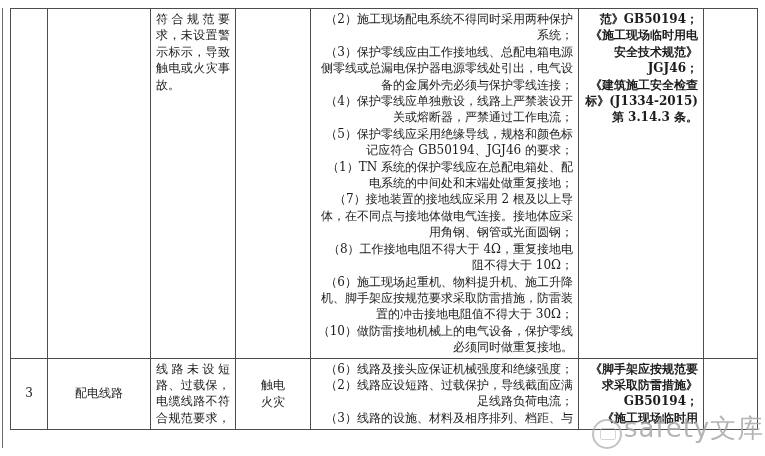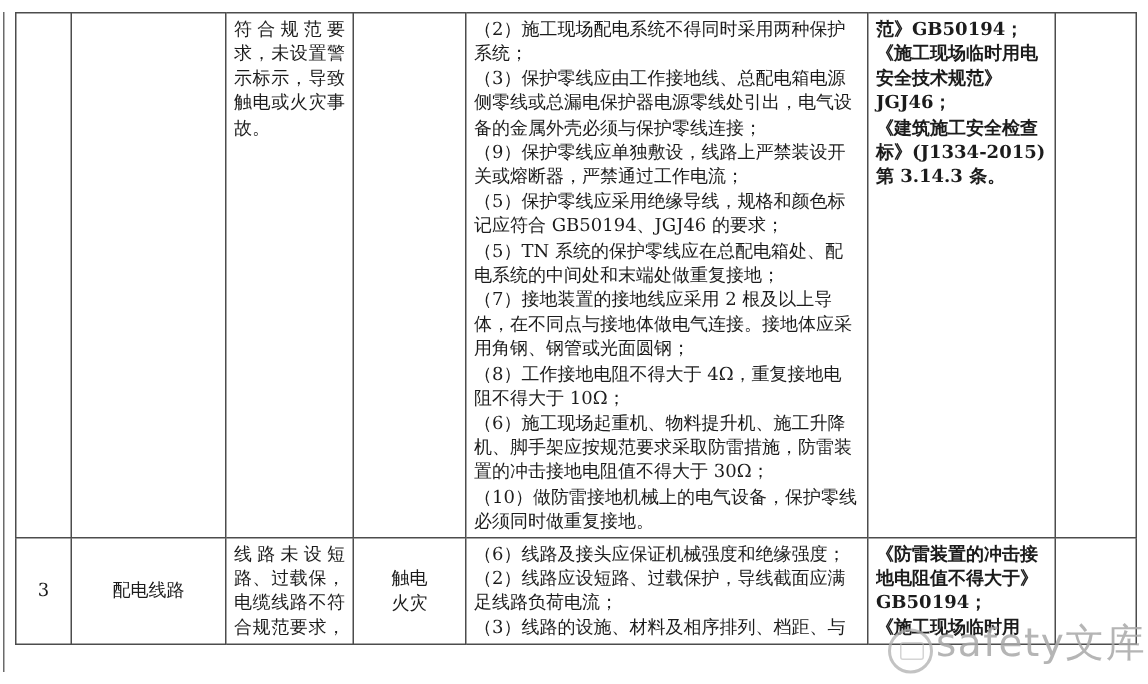--- a/index.html
+++ b/index.html
@@ -23,21 +23,21 @@
   .doc-table th {
     font-weight:bold; text-align:center; vertical-align:middle;
     font-size:12.5px; line-height:15px; height:37px; padding:2px 1px;
   }
   tr.row-cont  { height:332px; }
   tr.row-three { height:71px; }
 
   .cell-risk { text-align:justify; text-justify:inter-character; padding:2px 7px; }
   .cell-measures { padding:2px 6px; }
   .cell-basis { padding:2px 5px;font-weight:bold; }
-  .measure-item, .basis-item { text-align:left; }
+  .measure-item, .basis-item { text-align:right; }
 
   td.v-center { vertical-align:middle; text-align:center; }
   .clip-70 { height:64px; overflow:hidden; }
   .clip-70.flexmid { display:flex; flex-direction:column; justify-content:center; align-items:center; }
 
   .watermark {
     position:absolute; left:592px; top:404px; width:173px; height:48px;
     display:flex; align-items:center; pointer-events:none; z-index:5;
   }
   .wm-ring {
@@ -74,23 +74,23 @@
   <tbody>
 
   <tr class="row-cont">
     <td></td>
     <td></td>
     <td class="cell-risk">符合规范要求，未设置警示标示，导致触电或火灾事故。</td>
     <td></td>
     <td class="cell-measures">
       <div class="measure-item">（2）施工现场配电系统不得同时采用两种保护系统；</div>
       <div class="measure-item">（3）保护零线应由工作接地线、总配电箱电源侧零线或总漏电保护器电源零线处引出，电气设备的金属外壳必须与保护零线连接；</div>
-      <div class="measure-item">（9）保护零线应单独敷设，线路上严禁装设开关或熔断器，严禁通过工作电流；</div>
+      <div class="measure-item">（4）保护零线应单独敷设，线路上严禁装设开关或熔断器，严禁通过工作电流；</div>
       <div class="measure-item">（5）保护零线应采用绝缘导线，规格和颜色标记应符合 GB50194、JGJ46 的要求；</div>
-      <div class="measure-item">（5）TN 系统的保护零线应在总配电箱处、配电系统的中间处和末端处做重复接地；</div>
+      <div class="measure-item">（1）TN 系统的保护零线应在总配电箱处、配电系统的中间处和末端处做重复接地；</div>
       <div class="measure-item">（7）接地装置的接地线应采用 2 根及以上导体，在不同点与接地体做电气连接。接地体应采用角钢、钢管或光面圆钢；</div>
       <div class="measure-item">（8）工作接地电阻不得大于 4Ω，重复接地电阻不得大于 10Ω；</div>
       <div class="measure-item">（6）施工现场起重机、物料提升机、施工升降机、脚手架应按规范要求采取防雷措施，防雷装置的冲击接地电阻值不得大于 30Ω；</div>
       <div class="measure-item">（10）做防雷接地机械上的电气设备，保护零线必须同时做重复接地。</div>
     </td>
     <td class="cell-basis">
       <div class="basis-item">范》GB50194；</div>
       <div class="basis-item">《施工现场临时用电安全技术规范》JGJ46；</div>
       <div class="basis-item">《建筑施工安全检查标》(J1334-2015)第 3.14.3 条。</div>
     </td>
@@ -115,21 +115,21 @@
     </td>
     <td class="cell-measures">
       <div class="clip-70">
         <div class="measure-item">（6）线路及接头应保证机械强度和绝缘强度；</div>
         <div class="measure-item">（2）线路应设短路、过载保护，导线截面应满足线路负荷电流；</div>
         <div class="measure-item">（3）线路的设施、材料及相序排列、档距、与邻近线</div>
       </div>
     </td>
     <td class="cell-basis">
       <div class="clip-70">
-        <div class="basis-item">《防雷装置的冲击接地电阻值不得大于》GB50194；</div>
+        <div class="basis-item">《脚手架应按规范要求采取防雷措施》GB50194；</div>
         <div class="basis-item">《施工现场临时用</div>
       </div>
     </td>
     <td></td>
   </tr>
 </tbody>
   </table>
 
 <div class="watermark">
   <span class="wm-ring"></span>

